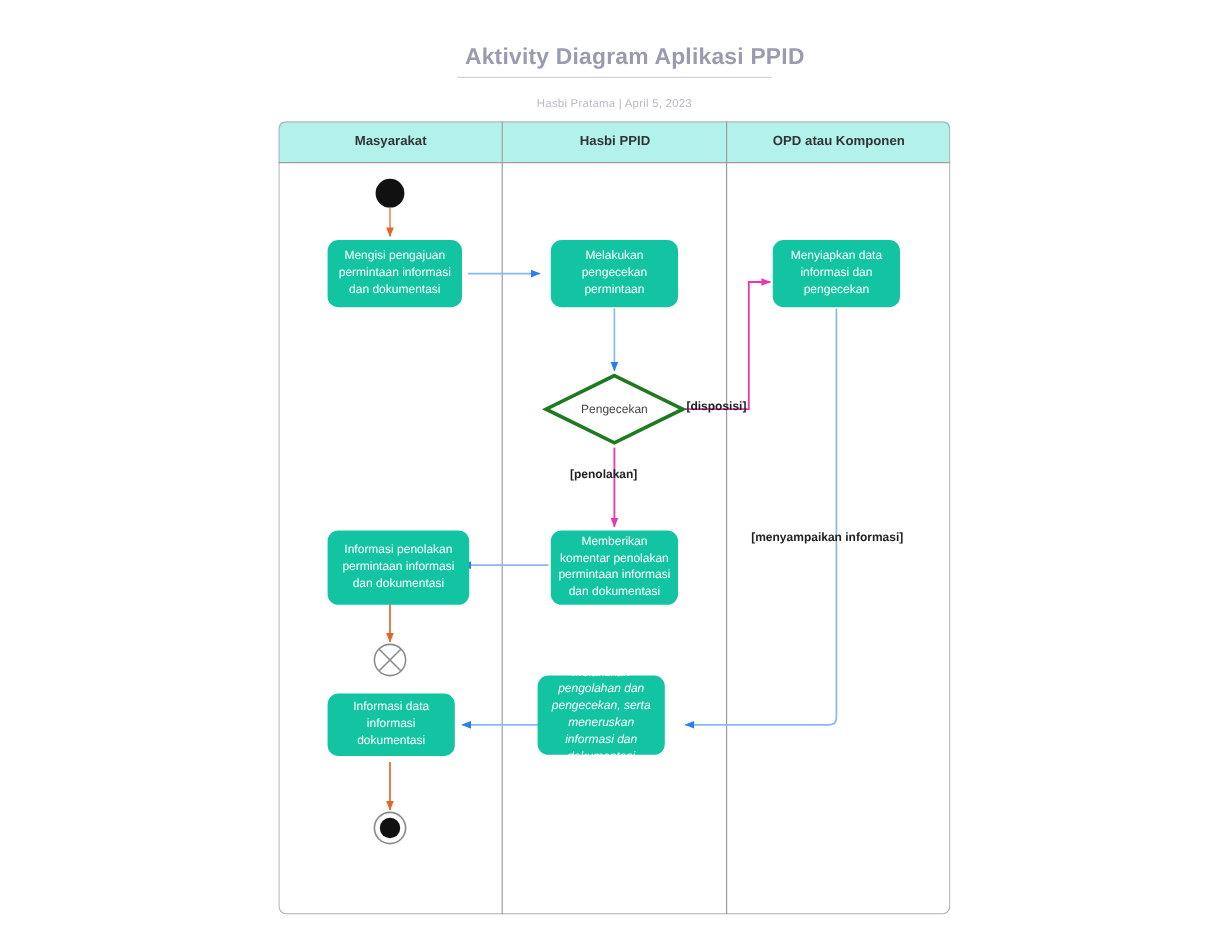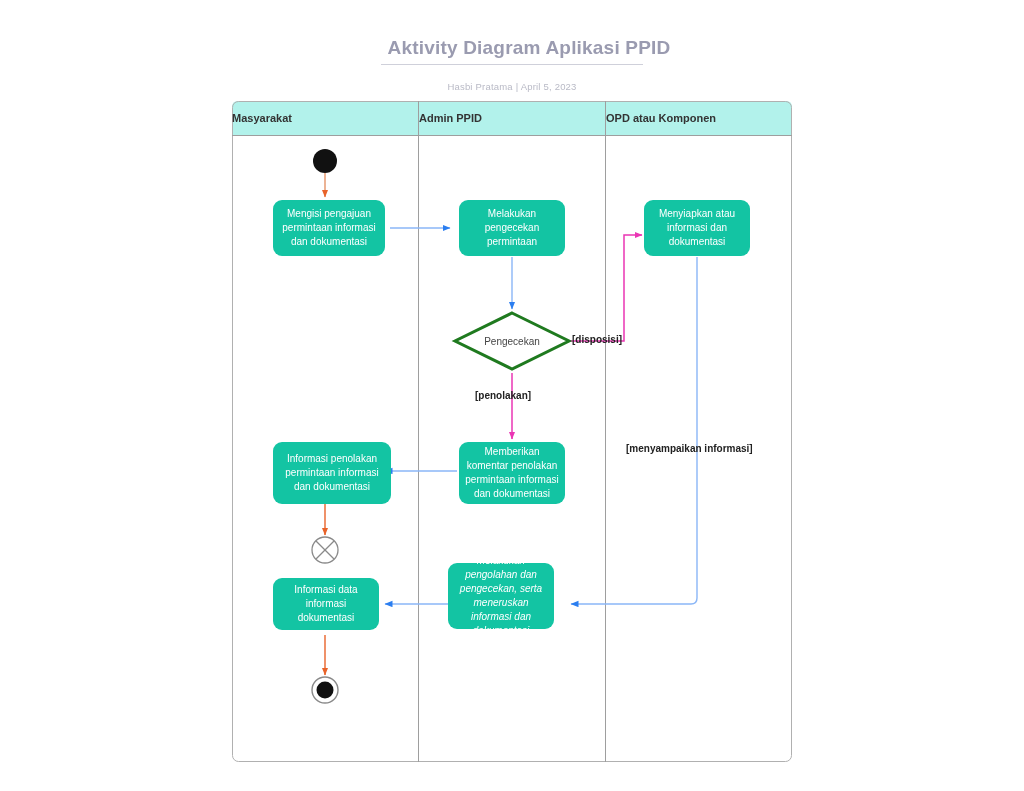--- a/index.html
+++ b/index.html
@@ -59,20 +59,21 @@
     width: 560px;
     height: 661px;
   }
 
   
   .lane-header {
     position: absolute;
     top: 0;
     height: 34px;
     line-height: 34px;
+    text-align: center;
     font-size: 11px;
     font-weight: 700;
     color: #333333;
     box-sizing: border-box;
     z-index: 3;
   }
 
   
   .activity {
     position: absolute;
@@ -212,36 +213,36 @@
 
     <g>
       <polygon points="280,212 337,240 280,268 223,240" fill="#ffffff" stroke="#1f7a1f" stroke-width="3"></polygon>
     </g>
   </svg>
 
   <div class="lane-header" style="left:0;   width:187px;">
     <span>Masyarakat</span>
   </div>
   <div class="lane-header" style="left:187px; width:187px;">
-    <span>Admin PPID</span>
+    <span>Hasbi PPID</span>
   </div>
   <div class="lane-header" style="left:374px; width:186px;">
     <span>OPD atau Komponen</span>
   </div>
 
   <div class="activity" style="left:41px; top:99px; width:112px; height:56px;">
     <span>Mengisi pengajuan permintaan informasi dan dokumentasi</span>
   </div>
 
   <div class="activity" style="left:227px; top:99px; width:106px; height:56px;">
     <span>Melakukan pengecekan permintaan</span>
   </div>
 
   <div class="activity" style="left:412px; top:99px; width:106px; height:56px;">
-    <span>Menyiapkan atau informasi dan dokumentasi</span>
+    <span>Menyiapkan data informasi dan pengecekan</span>
   </div>
 
   <div class="activity" style="left:227px; top:341px; width:106px; height:62px;">
     <span>Memberikan komentar penolakan permintaan informasi dan dokumentasi</span>
   </div>
 
   <div class="activity" style="left:41px; top:341px; width:118px; height:62px;">
     <span>Informasi penolakan permintaan informasi dan dokumentasi</span>
   </div>
 

